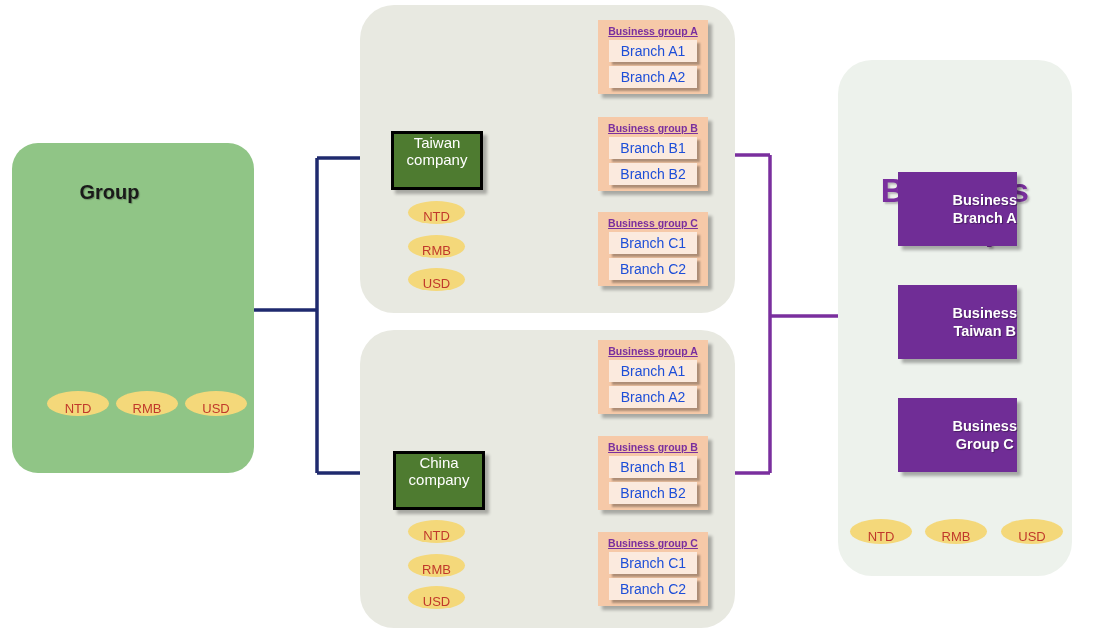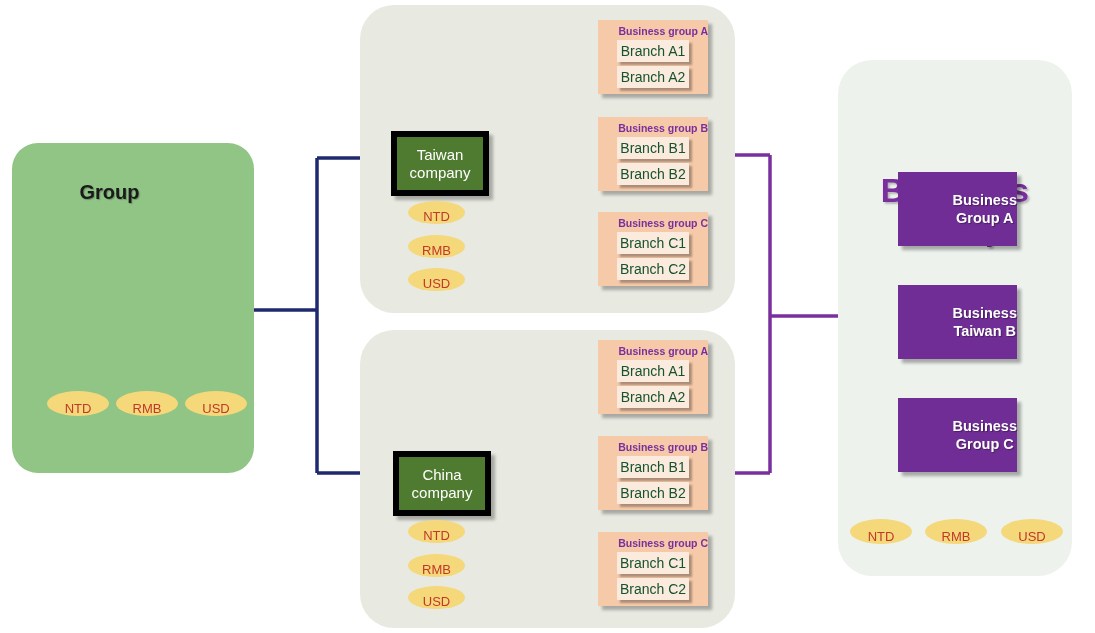--- a/index.html
+++ b/index.html
@@ -32,23 +32,23 @@
     text-shadow:1px 1px 1px rgba(0,0,0,.25);
   }
   .bg-title{
     position:absolute;left:0;top:112px;width:234px;text-align:center;
     font-size:33px;font-weight:bold;color:#7a2f9e;letter-spacing:.2px;
     text-shadow:2px 2px 2px rgba(120,110,120,.45);
   }
 
   
   .greenbox{
-    position:absolute;background:#4e7b30;border:6px solid #000000;
+    position:absolute;background:#4e7b30;border:3px solid #000000;
     box-shadow:4px 4px 3px rgba(0,0,0,.28);
-    color:#ffffff;display:flex;align-items:center;justify-content:center;
+    color:#ffffff;display:flex;justify-content:center;
     text-align:center;line-height:1.15;
   }
   .hq{left:75px;top:253px;width:121px;height:73px;font-size:15px;}
   .co{width:86px;height:53px;font-size:15px;}
   .co-tw{left:391px;top:131px;}
   .co-cn{left:393px;top:451px;}
 
   
   .pill{
     position:absolute;background:#f4d87a;border-radius:50%;
@@ -58,28 +58,29 @@
   .pill-sm{width:57px;height:23px;}
   .pill-md{width:62px;height:25px;}
 
   
   .bgcard{
     position:absolute;width:110px;background:#f6c9a8;
     box-shadow:4px 4px 3px rgba(0,0,0,.28);
     padding:4px 0 6px 0;box-sizing:border-box;
   }
   .bgcard-title{
-    text-align:right;font-size:10.5px;font-weight:bold;color:#7a2f9e;
+    text-align:center;font-size:10.5px;font-weight:bold;color:#7a2f9e;
     margin:1px 0 3px 0;
+    text-decoration:underline;
   }
   .branch{
-    width:72px;height:22px;margin:1px auto 4px auto;background:#fbeade;
+    width:88px;height:22px;margin:1px auto 4px auto;background:#fbeade;
     box-shadow:3px 3px 2px rgba(0,0,0,.30);
     display:flex;align-items:center;justify-content:center;
-    font-size:14px;color:#14532d;box-sizing:border-box;
+    font-size:14px;color:#1d4ed8;box-sizing:border-box;
   }
   .branch:last-child{margin-bottom:0;}
 
   
   .purplebox{
     position:absolute;left:898px;width:119px;height:74px;background:#702d96;
     box-shadow:4px 4px 3px rgba(0,0,0,.30);
     color:#ffffff;font-size:14.5px;font-weight:bold;text-align:center;
     line-height:1.25;display:flex;align-items:center;justify-content:flex-end;
     text-shadow:1px 1px 1px rgba(0,0,0,.35);
@@ -248,21 +249,21 @@
       </div>
   </div>
 
   <div class="panel panel-bg">
     <div class="bg-title">Business Group</div>
   </div>
 
   <div class="purplebox" style="top:172px;">
     <span>
       <span>Business</span><br>
-      <span>Group A</span>
+      <span>Branch A</span>
     </span>
   </div>
   <div class="purplebox" style="top:285px;">
     <span>
       <span>Business</span><br>
       <span>Taiwan B</span>
     </span>
   </div>
   <div class="purplebox" style="top:398px;">
     <span>

